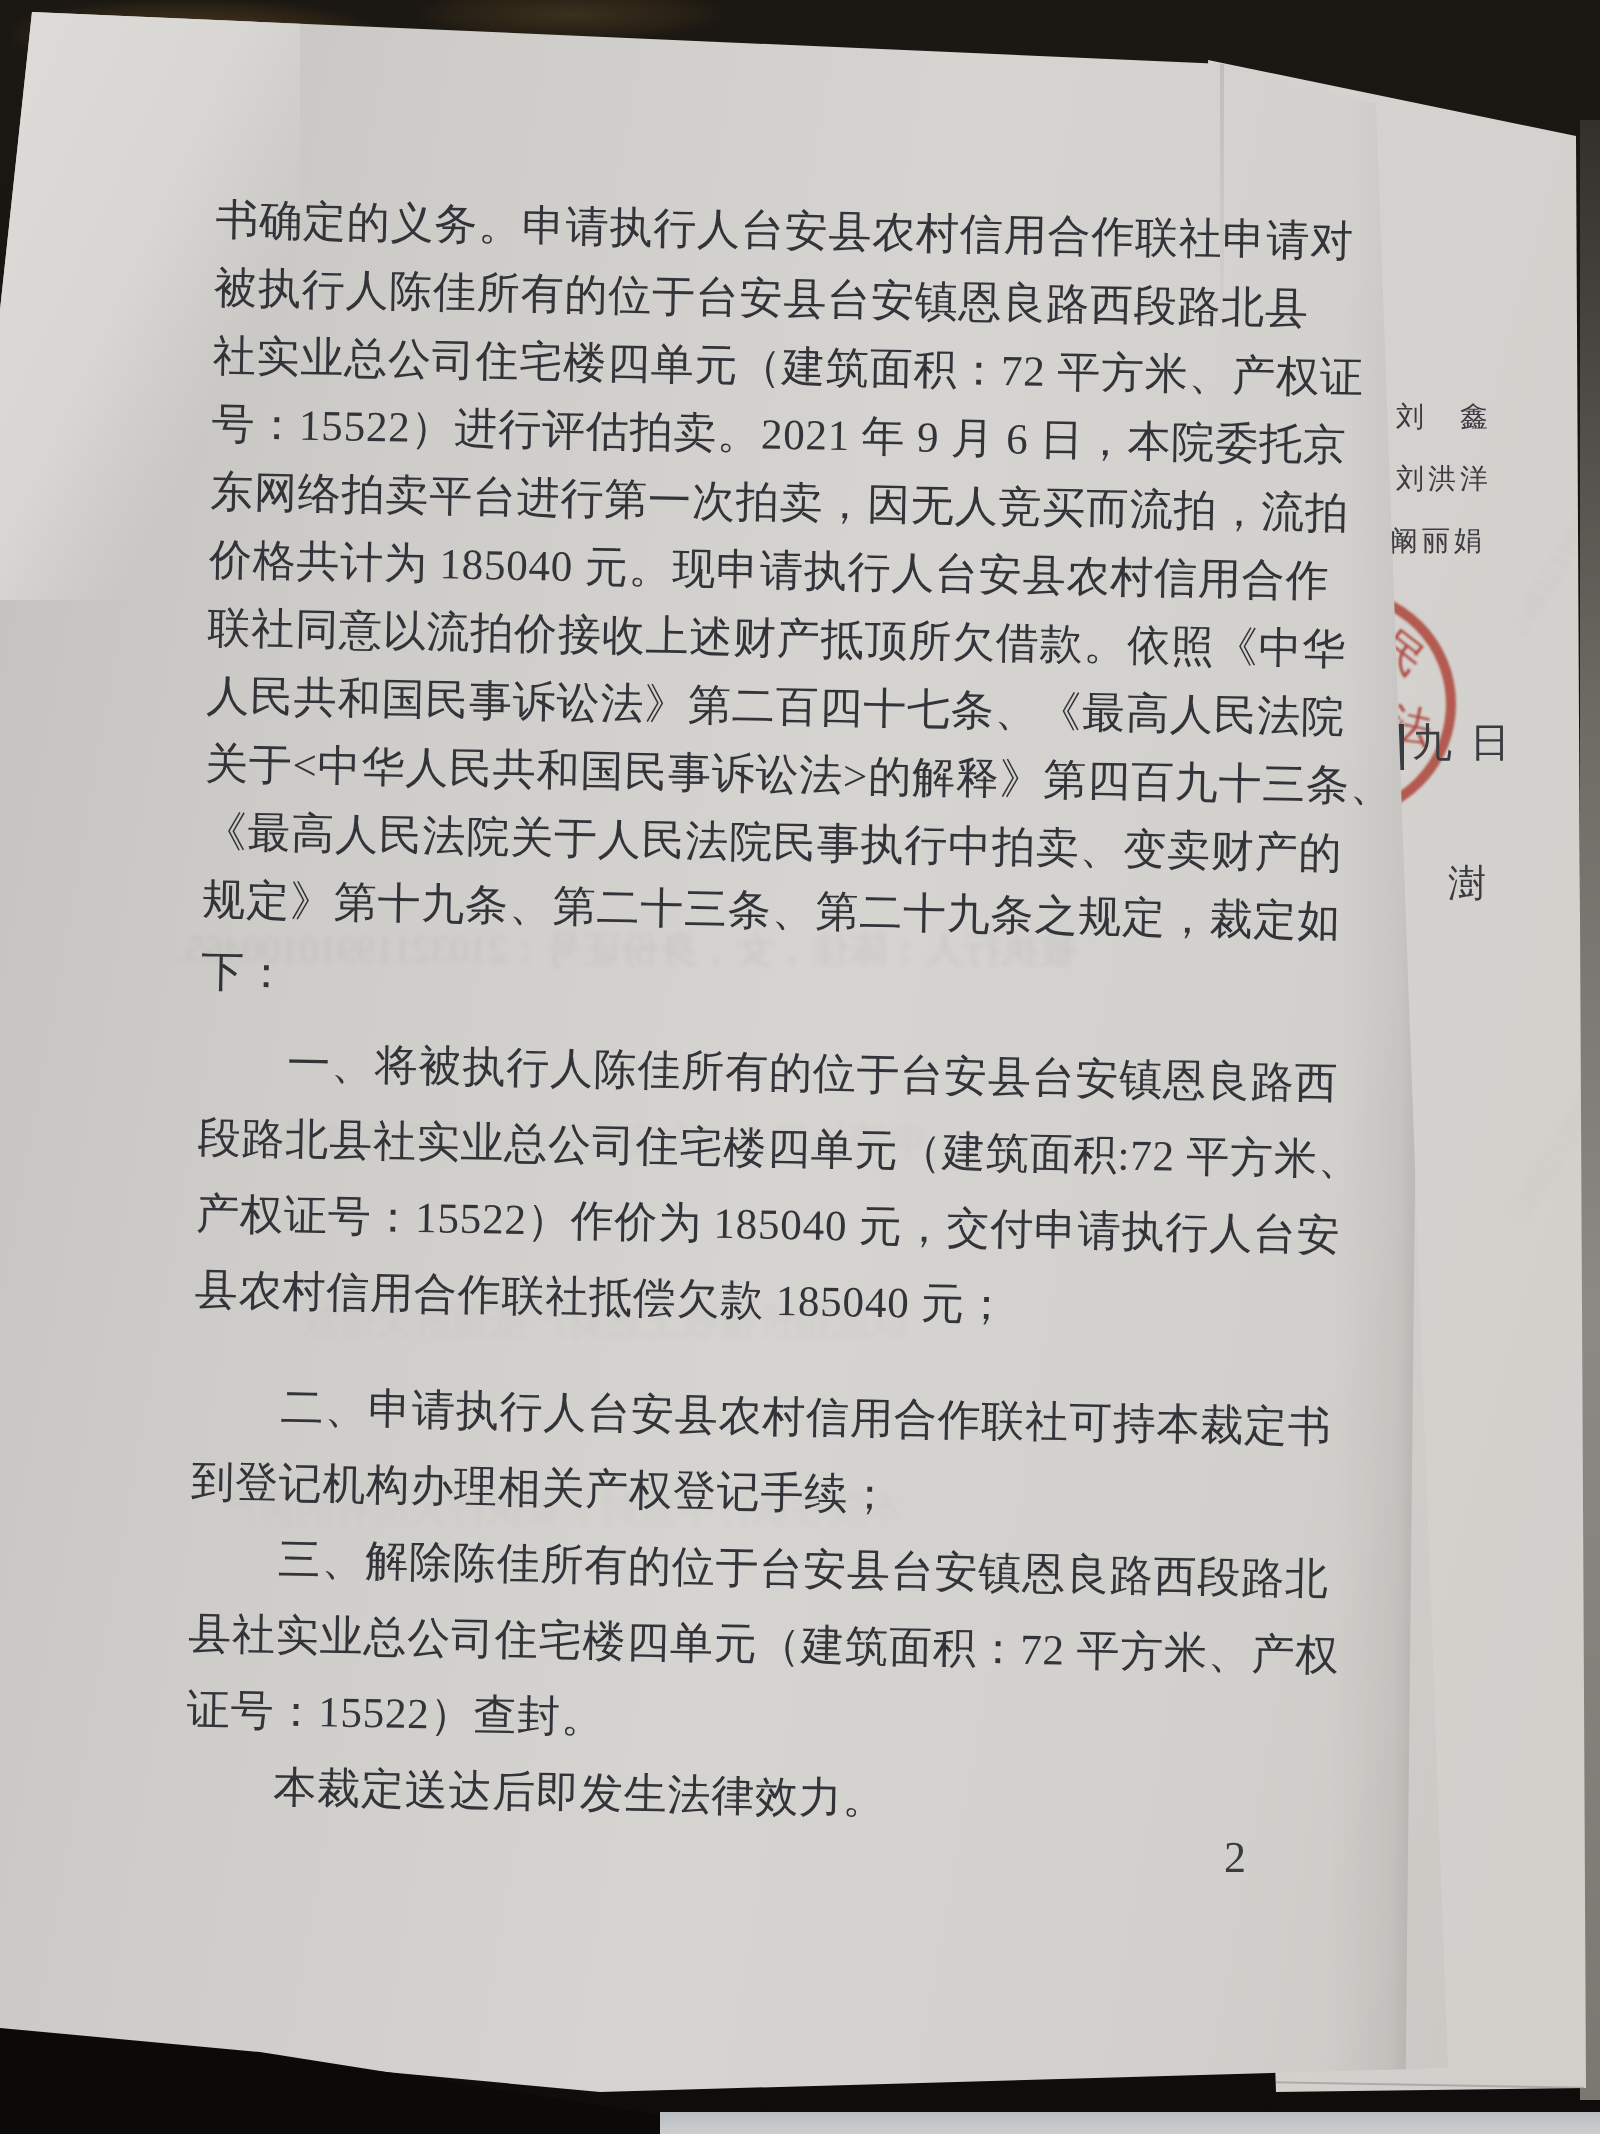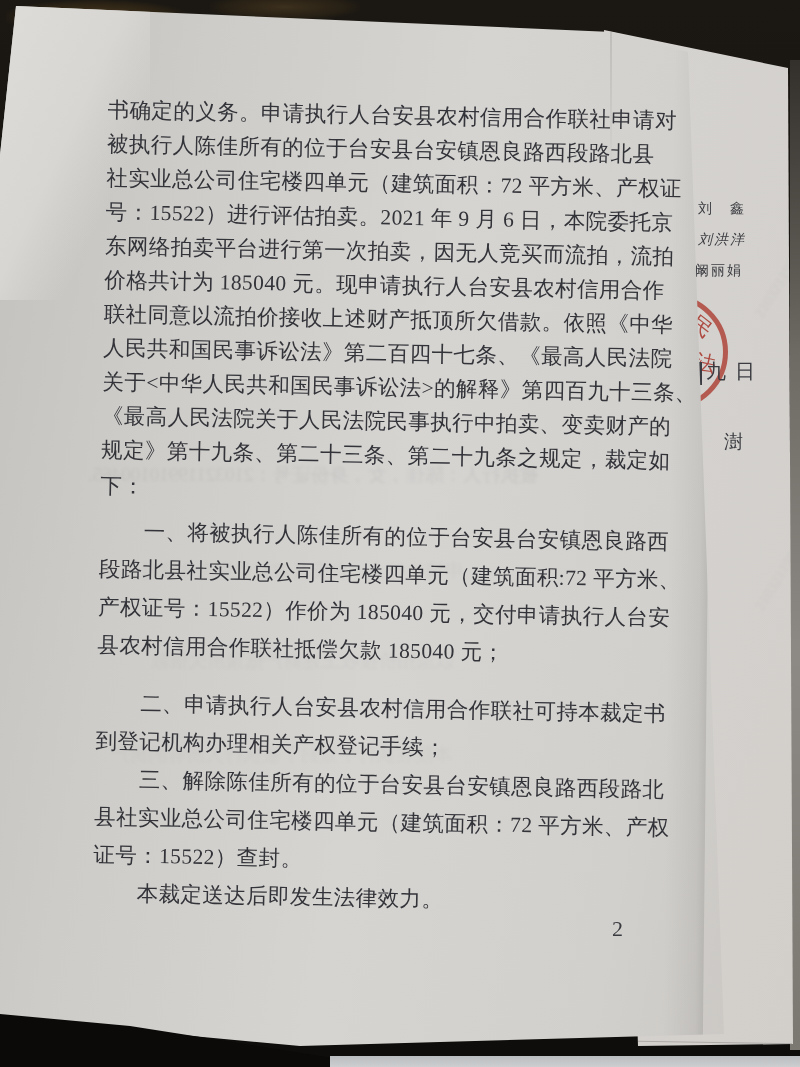--- a/index.html
+++ b/index.html
@@ -61,21 +61,21 @@
 <body>
 
 <div class="photo">
 
   <div class="desk-glint glint-a"></div>
   <div class="desk-glint glint-b"></div>
   <div class="right-sliver"></div>
 
   <div class="paper-under">
     <div class="sig" style="left:698px;top:200px;">刘　鑫</div>
-    <div class="sig" style="left:698px;top:231px;font-style:italic;">刘洪洋</div>
+    <div class="sig" style="left:698px;top:231px;">刘洪洋</div>
     <div class="sig" style="left:695px;top:262px;">阚丽娟</div>
 
     <div class="seal">
       <span class="seal-char c1">民</span>
       <span class="seal-char c2">法</span>
     </div>
 
     <div class="char-stub"></div>
     <div class="sig-date">九日</div>
     <div class="sig-clerk">澍</div>

